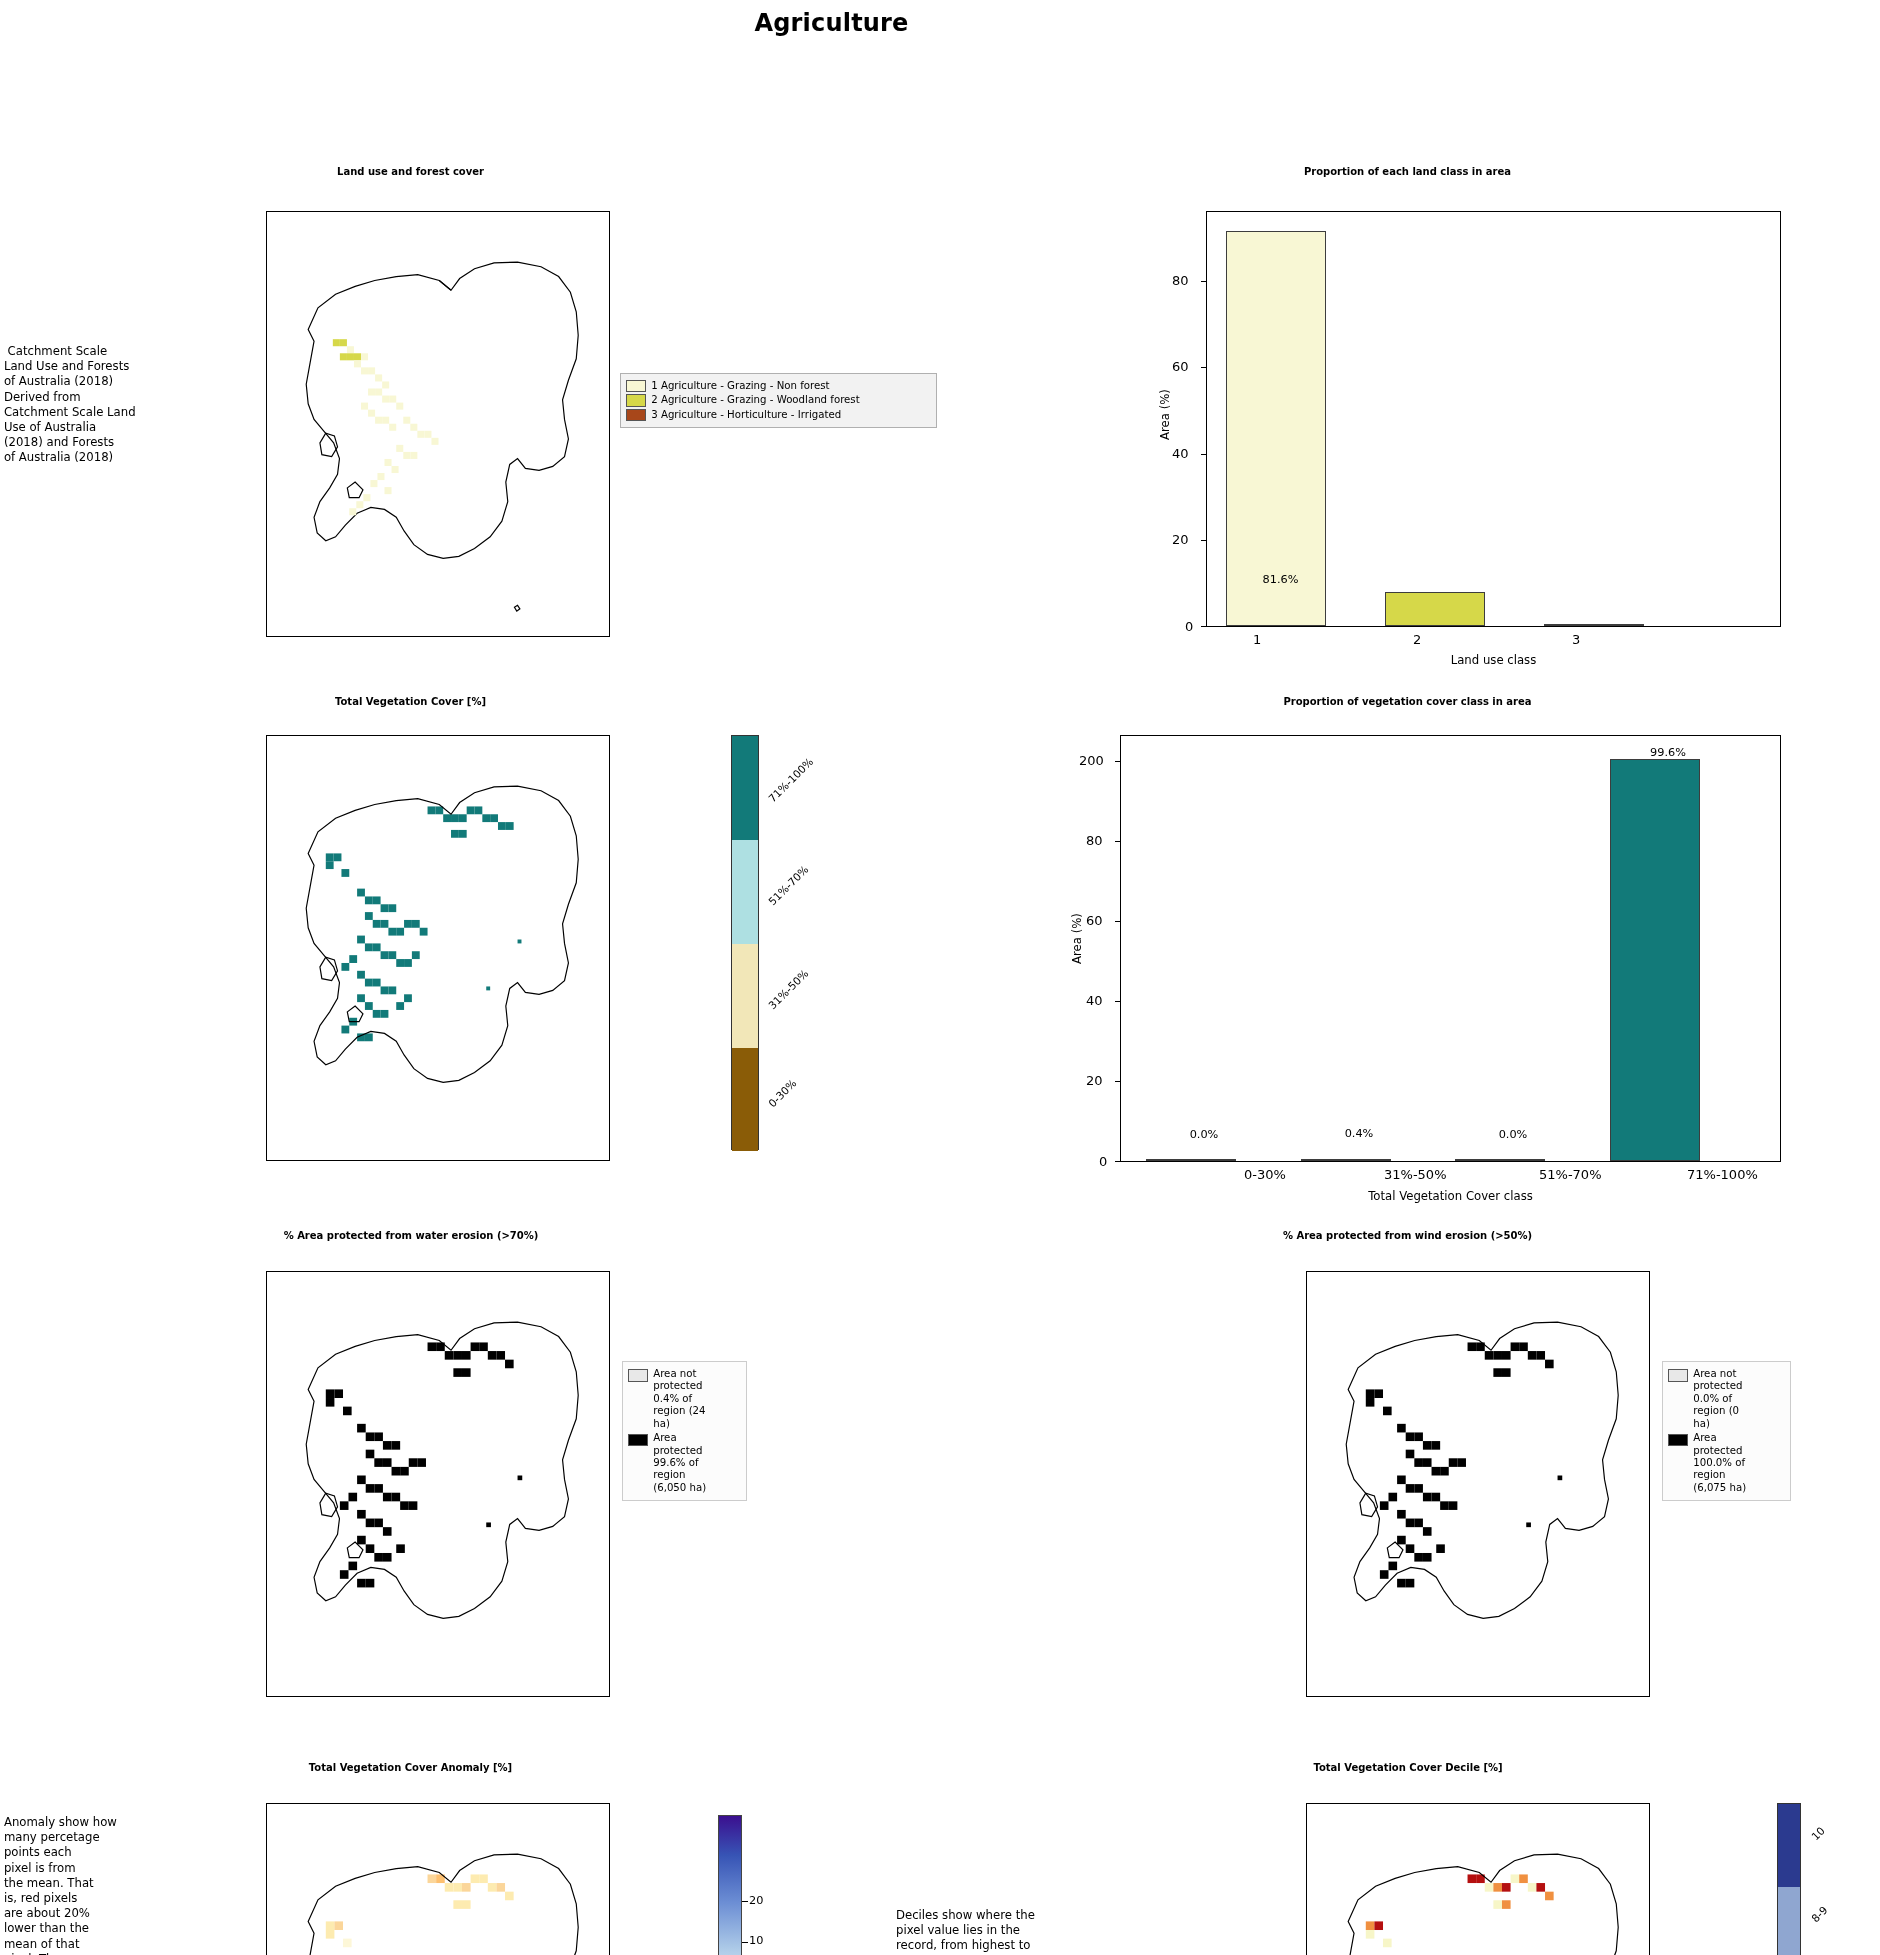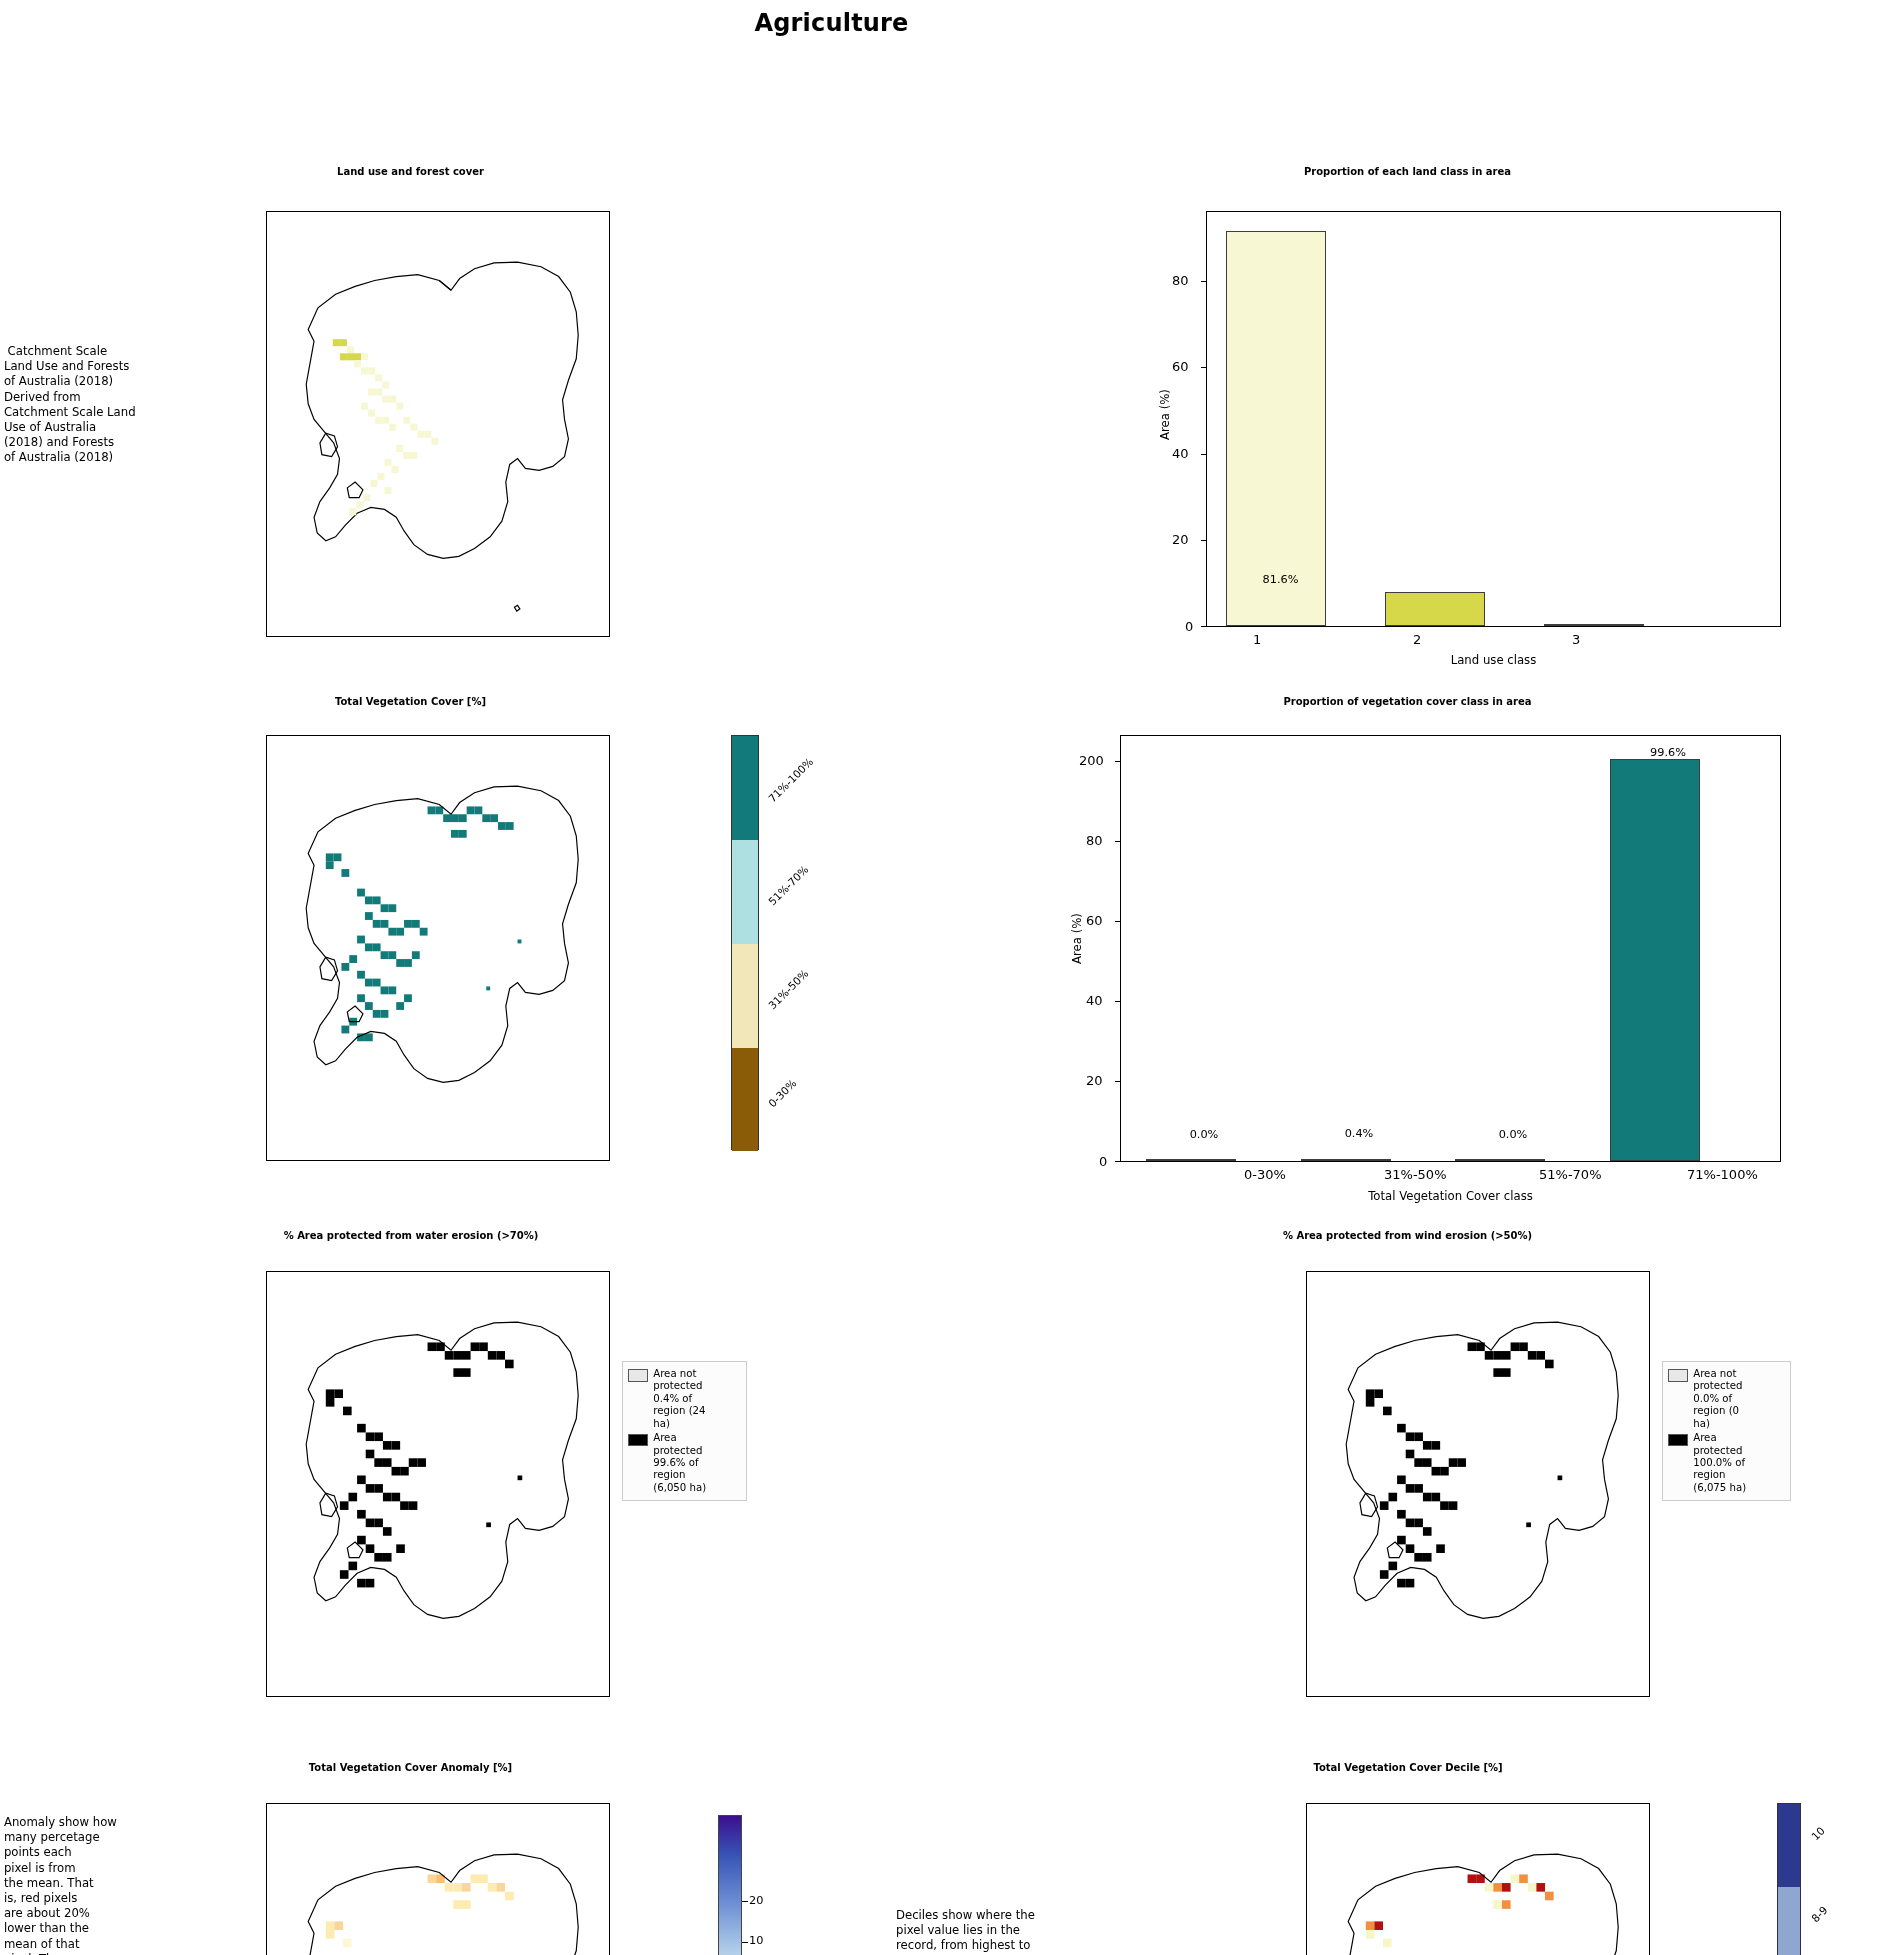--- a/index.html
+++ b/index.html
@@ -213,20 +213,34 @@
         <rect x="282" y="667" width="18" height="18" fill="#f8f7d4"></rect>
         <rect x="264" y="685" width="18" height="18" fill="#f8f7d4"></rect>
         <rect x="300" y="703" width="18" height="18" fill="#f8f7d4"></rect>
         <rect x="246" y="721" width="18" height="18" fill="#f8f7d4"></rect>
         <rect x="228" y="739" width="18" height="18" fill="#f8f7d4"></rect>
         <rect x="210" y="757" width="18" height="18" fill="#f8f7d4"></rect>
       </g>
     </svg>
   </div>
 
+  <div class="legend-box" style="left:620px; top:373px; width:317px;">
+    <div class="legend-row">
+      <span class="legend-swatch" style="background:#f8f7d4;"></span>
+      <span>1 Agriculture - Grazing - Non forest</span>
+    </div>
+    <div class="legend-row">
+      <span class="legend-swatch" style="background:#d6d849;"></span>
+      <span>2 Agriculture - Grazing - Woodland forest</span>
+    </div>
+    <div class="legend-row">
+      <span class="legend-swatch" style="background:#a8471a;"></span>
+      <span>3 Agriculture - Horticulture - Irrigated</span>
+    </div>
+  </div>
 
   <div class="panel-title" style="left:1079px; top:166px; width:657px;">Proportion of each land class in area</div>
 
   <div class="chart-frame" style="left:1206px; top:211px; width:575px; height:416px;">
 
     <div class="bar" style="left:19px; bottom:0px; width:100px; height:395px; background:#f8f7d4;"></div>
     <div class="bar" style="left:178px; bottom:0px; width:100px; height:34px; background:#d6d849;"></div>
     <div class="bar" style="left:337px; bottom:0px; width:100px; height:2px; background:#a8471a;"></div>
   </div>
   <div class="bar-val" style="left:1214px; top:573px; width:133px;">81.6%</div>

